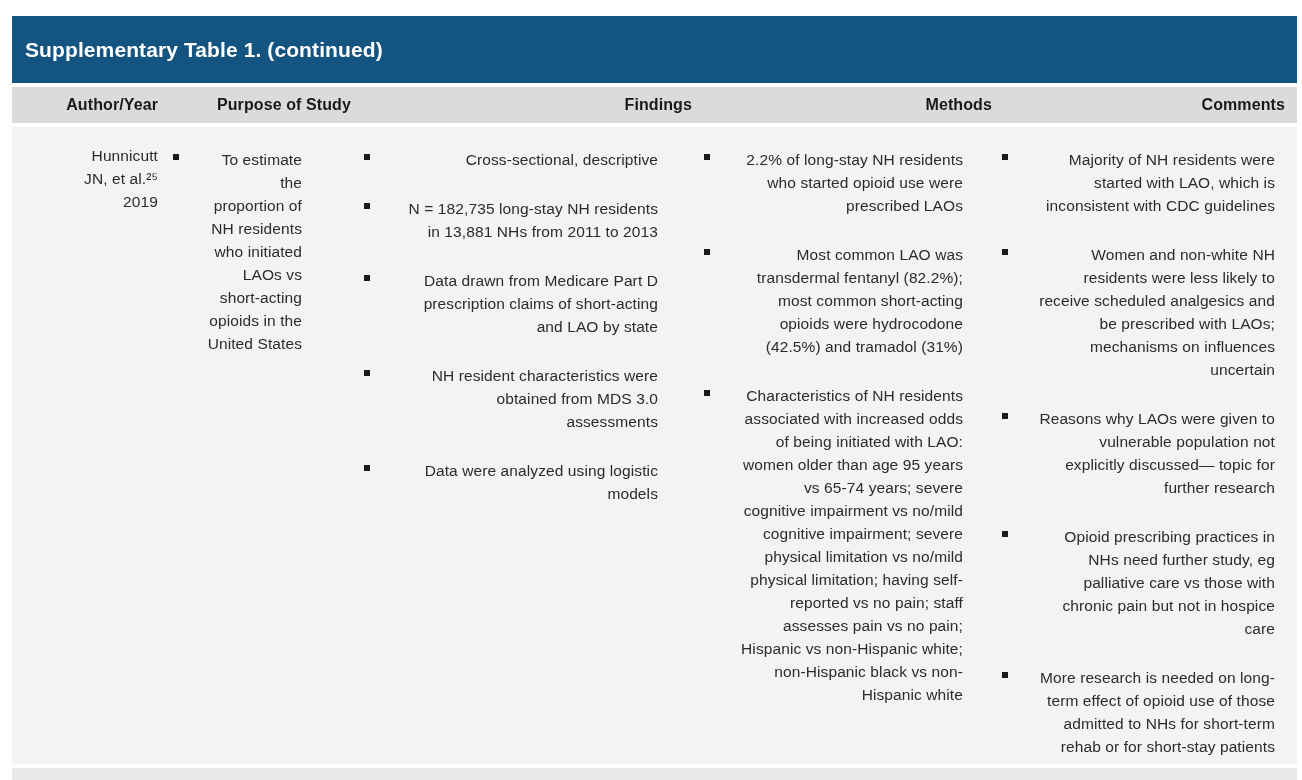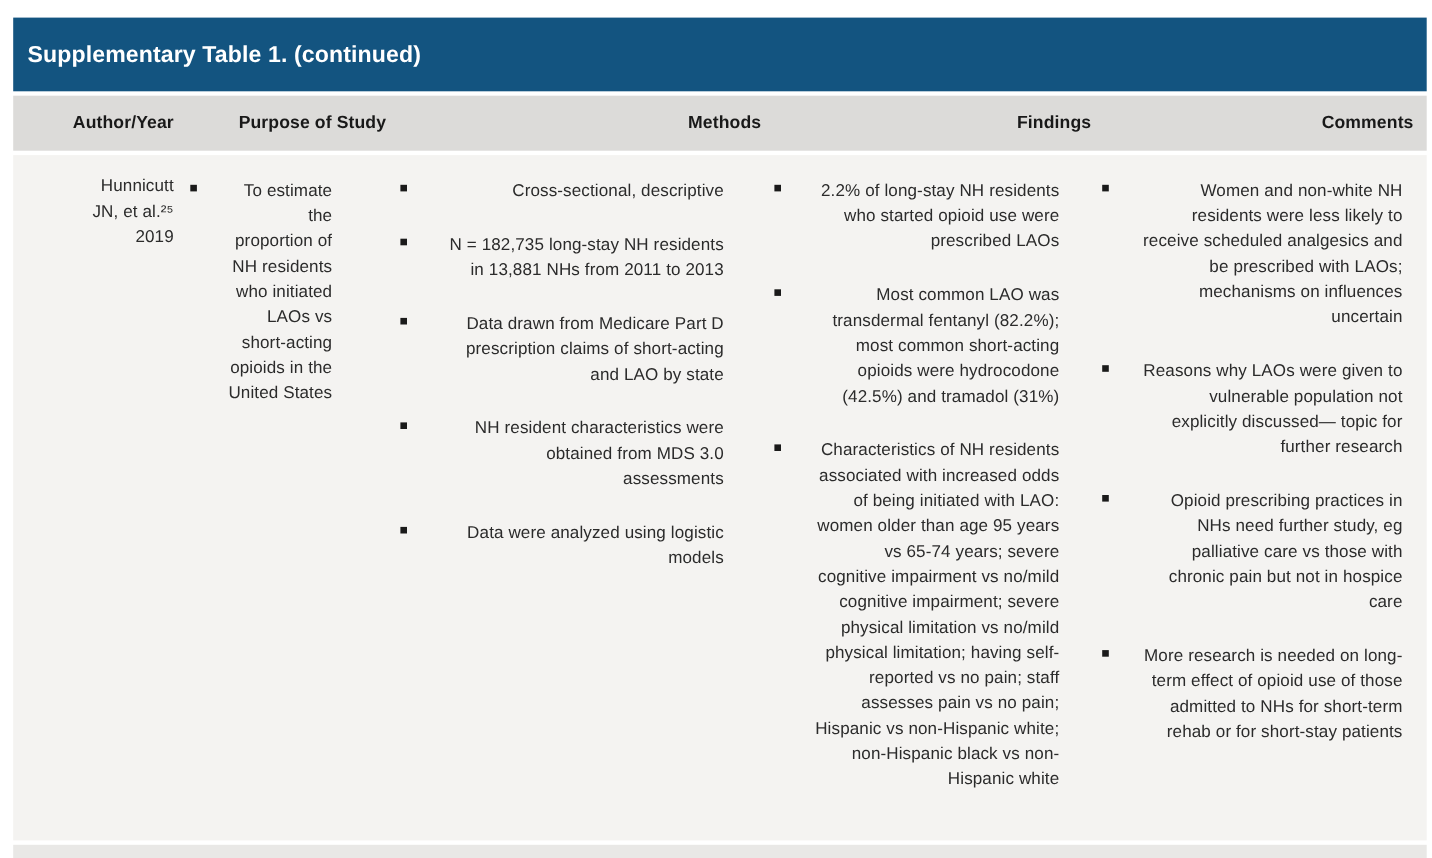--- a/index.html
+++ b/index.html
@@ -39,21 +39,21 @@
     font-weight:700;
     letter-spacing:0.1px;
   }
   .grid{
     display:grid;
     grid-template-columns:138px 193px 341px 300px 1fr;
     padding-left:10px;
     padding-right:10px;
   }
   .header-row{
-    height:50px;
+    height:36px;
     flex:none;
     background:var(--column-header-bg);
     align-items:center;
   }
   .header-row .col-header{
     font-weight:700;
     font-size:16px;
     color:var(--header-text);
     letter-spacing:0.1px;
   }
@@ -102,22 +102,22 @@
 
 <div class="card">
 
   <div class="title-bar">
     <h1>Supplementary Table 1. (continued)</h1>
   </div>
 
   <div class="grid header-row">
     <div class="col-header">Author/Year</div>
     <div class="col-header">Purpose of Study</div>
+    <div class="col-header">Findings</div>
     <div class="col-header">Methods</div>
-    <div class="col-header">Findings</div>
     <div class="col-header">Comments</div>
   </div>
 
   <div class="grid body-row">
     <div class="cell-author">Hunnicutt
 JN, et al.²⁵
 2019</div>
     <div class="cell-purpose">
         <div class="bullet-item">
           <span class="bullet"></span>
@@ -156,20 +156,24 @@
           <span class="bullet-text">Most common LAO was transdermal fentanyl (82.2%); most common short-acting opioids were hydrocodone (42.5%) and tramadol (31%)</span>
         </div>
         <div class="bullet-item">
           <span class="bullet"></span>
           <span class="bullet-text">Characteristics of NH residents associated with increased odds of being initiated with LAO: women older than age 95 years vs 65-74 years; severe cognitive impairment vs no/mild cognitive impairment; severe physical limitation vs no/mild physical limitation; having self-reported vs no pain; staff assesses pain vs no pain; Hispanic vs non-Hispanic white; non-Hispanic black vs non-Hispanic white</span>
         </div>
       </div>
     <div class="cell-comments">
         <div class="bullet-item">
           <span class="bullet"></span>
+          <span class="bullet-text">Majority of NH residents were started with LAO, which is inconsistent with CDC guidelines</span>
+        </div>
+        <div class="bullet-item">
+          <span class="bullet"></span>
           <span class="bullet-text">Women and non-white NH residents were less likely to receive scheduled analgesics and be prescribed with LAOs; mechanisms on influences uncertain</span>
         </div>
         <div class="bullet-item">
           <span class="bullet"></span>
           <span class="bullet-text">Reasons why LAOs were given to vulnerable population not explicitly discussed— topic for further research</span>
         </div>
         <div class="bullet-item">
           <span class="bullet"></span>
           <span class="bullet-text">Opioid prescribing practices in NHs need further study, eg palliative care vs those with chronic pain but not in hospice care</span>
         </div>

